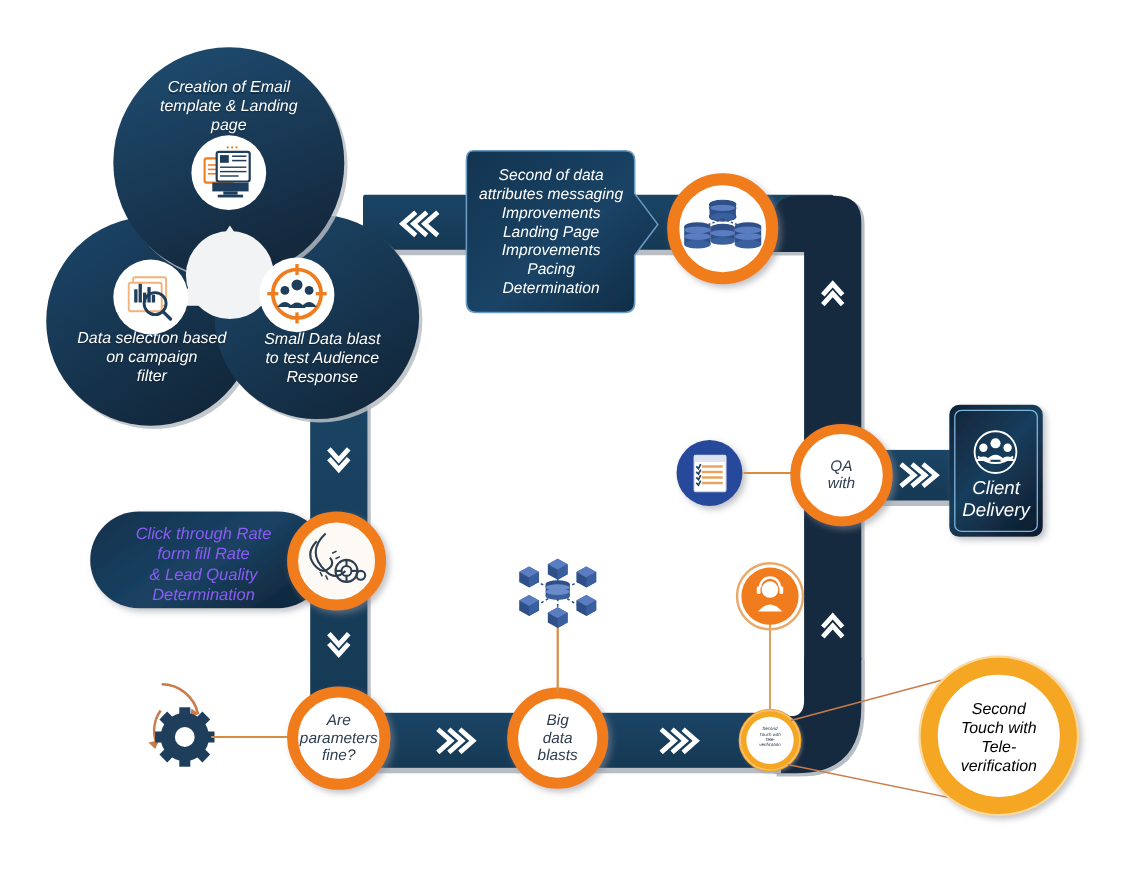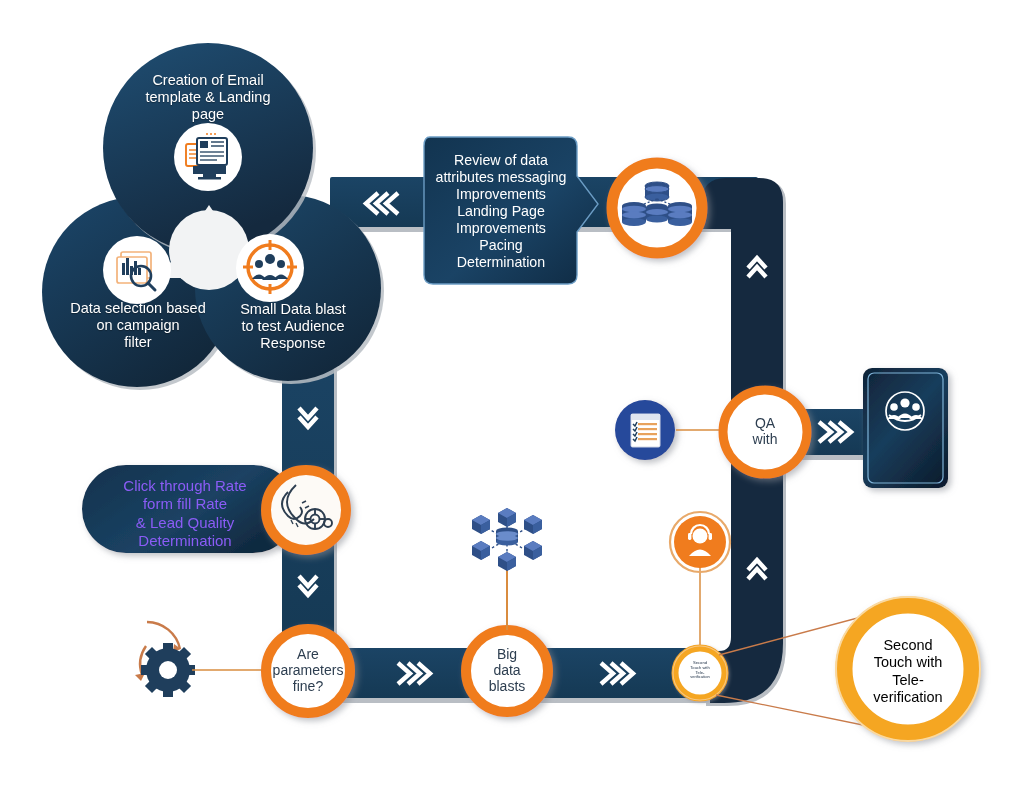--- a/index.html
+++ b/index.html
@@ -11,20 +11,21 @@
     width: 1024px; height: 805px;
     font-family: "Liberation Sans", sans-serif;
     overflow: hidden;
     position: relative;
   }
   #stage {
     position: absolute;
     left: 0; top: 0;
     width: 1024px; height: 640px;
     background: #ffffff;
+    font-style: italic;
   }
   #svgroot {
     position: absolute;
     left: 0; top: 0;
     width: 1024px; height: 805px;
   }
 
   
   .node-label {
     position: absolute;
@@ -505,31 +506,33 @@
 page</div>
 
 <div class="node-label venn-label" style="left:47px; top:300px; width:182px;">Data selection based
 on campaign
 filter</div>
 
 <div class="node-label venn-label" style="left:218px; top:301px; width:150px;">Small Data blast
 to test Audience
 Response</div>
 
-<div class="node-label callout-label" style="left:426px; top:152px; width:150px;">Review of data
+<div class="node-label callout-label" style="left:426px; top:152px; width:150px;">Second of data
 attributes messaging
 Improvements
 Landing Page
 Improvements
 Pacing
 Determination</div>
 
 <div class="node-label circ-white-label" style="left:730px; top:415px; width:70px;">QA
 with</div>
 
+<div class="node-label client-label" style="left:863px; top:434px; width:85px;">Client
+Delivery</div>
 
 <div class="node-label pill-label" style="left:95px; top:477px; width:180px;">Click through Rate
 form fill Rate
 &amp; Lead Quality
 Determination</div>
 
 <div class="node-label circ-white-label" style="left:264px; top:646px; width:88px;">Are
 parameters
 fine?</div>
 

